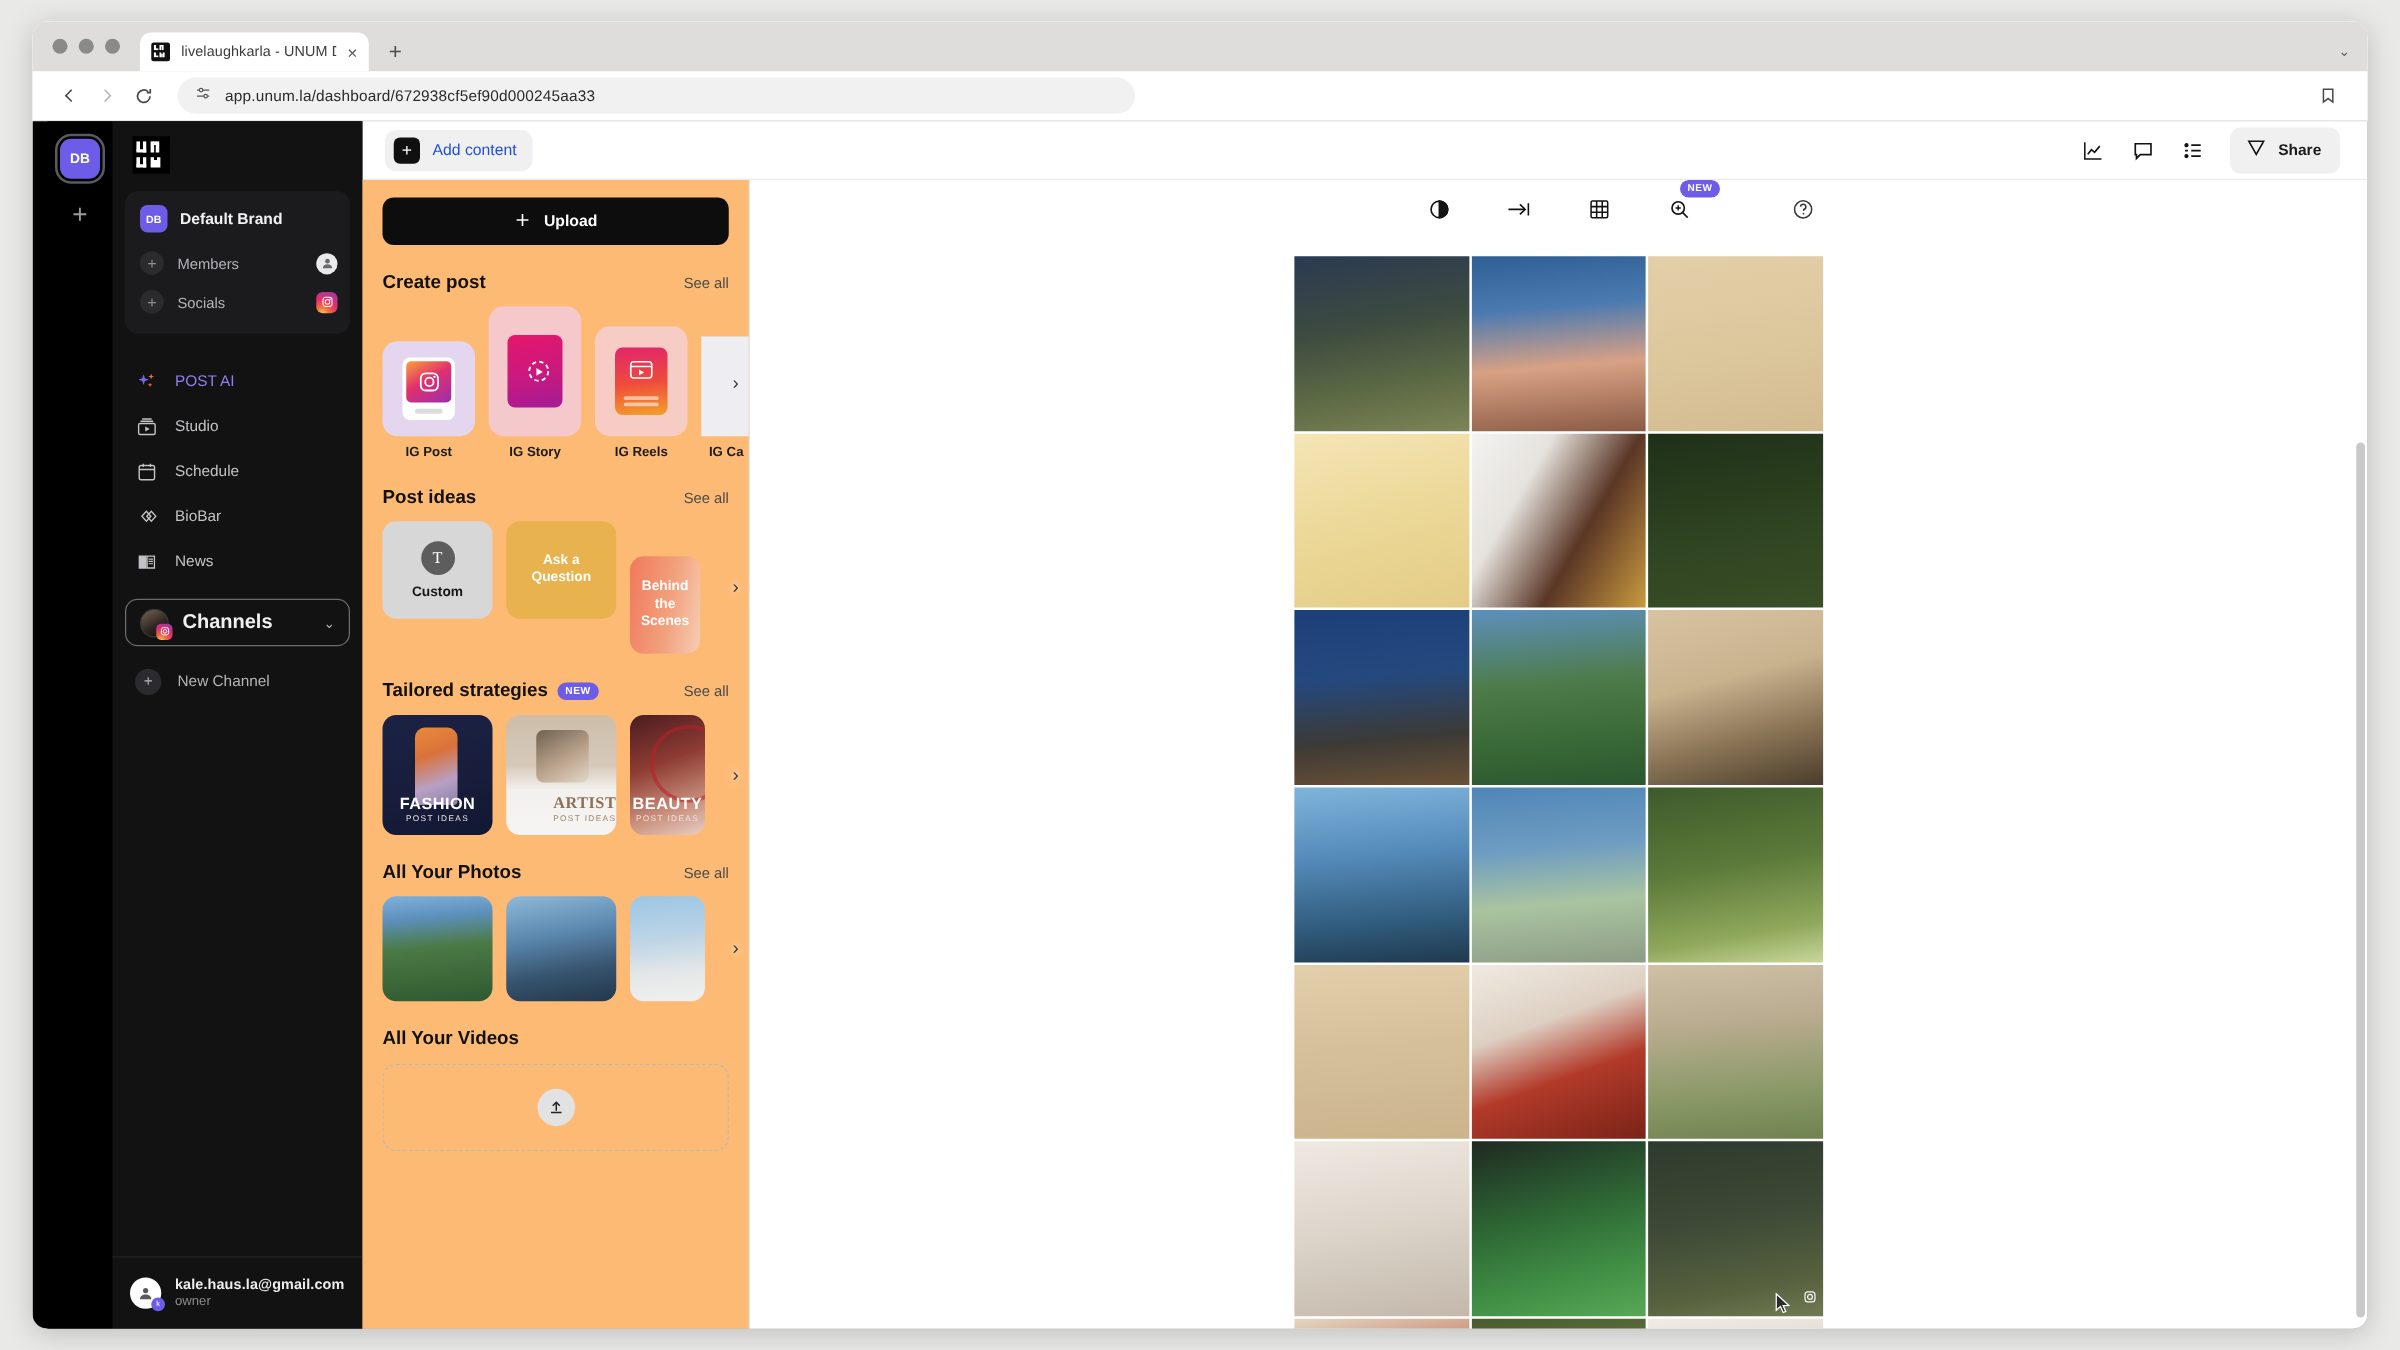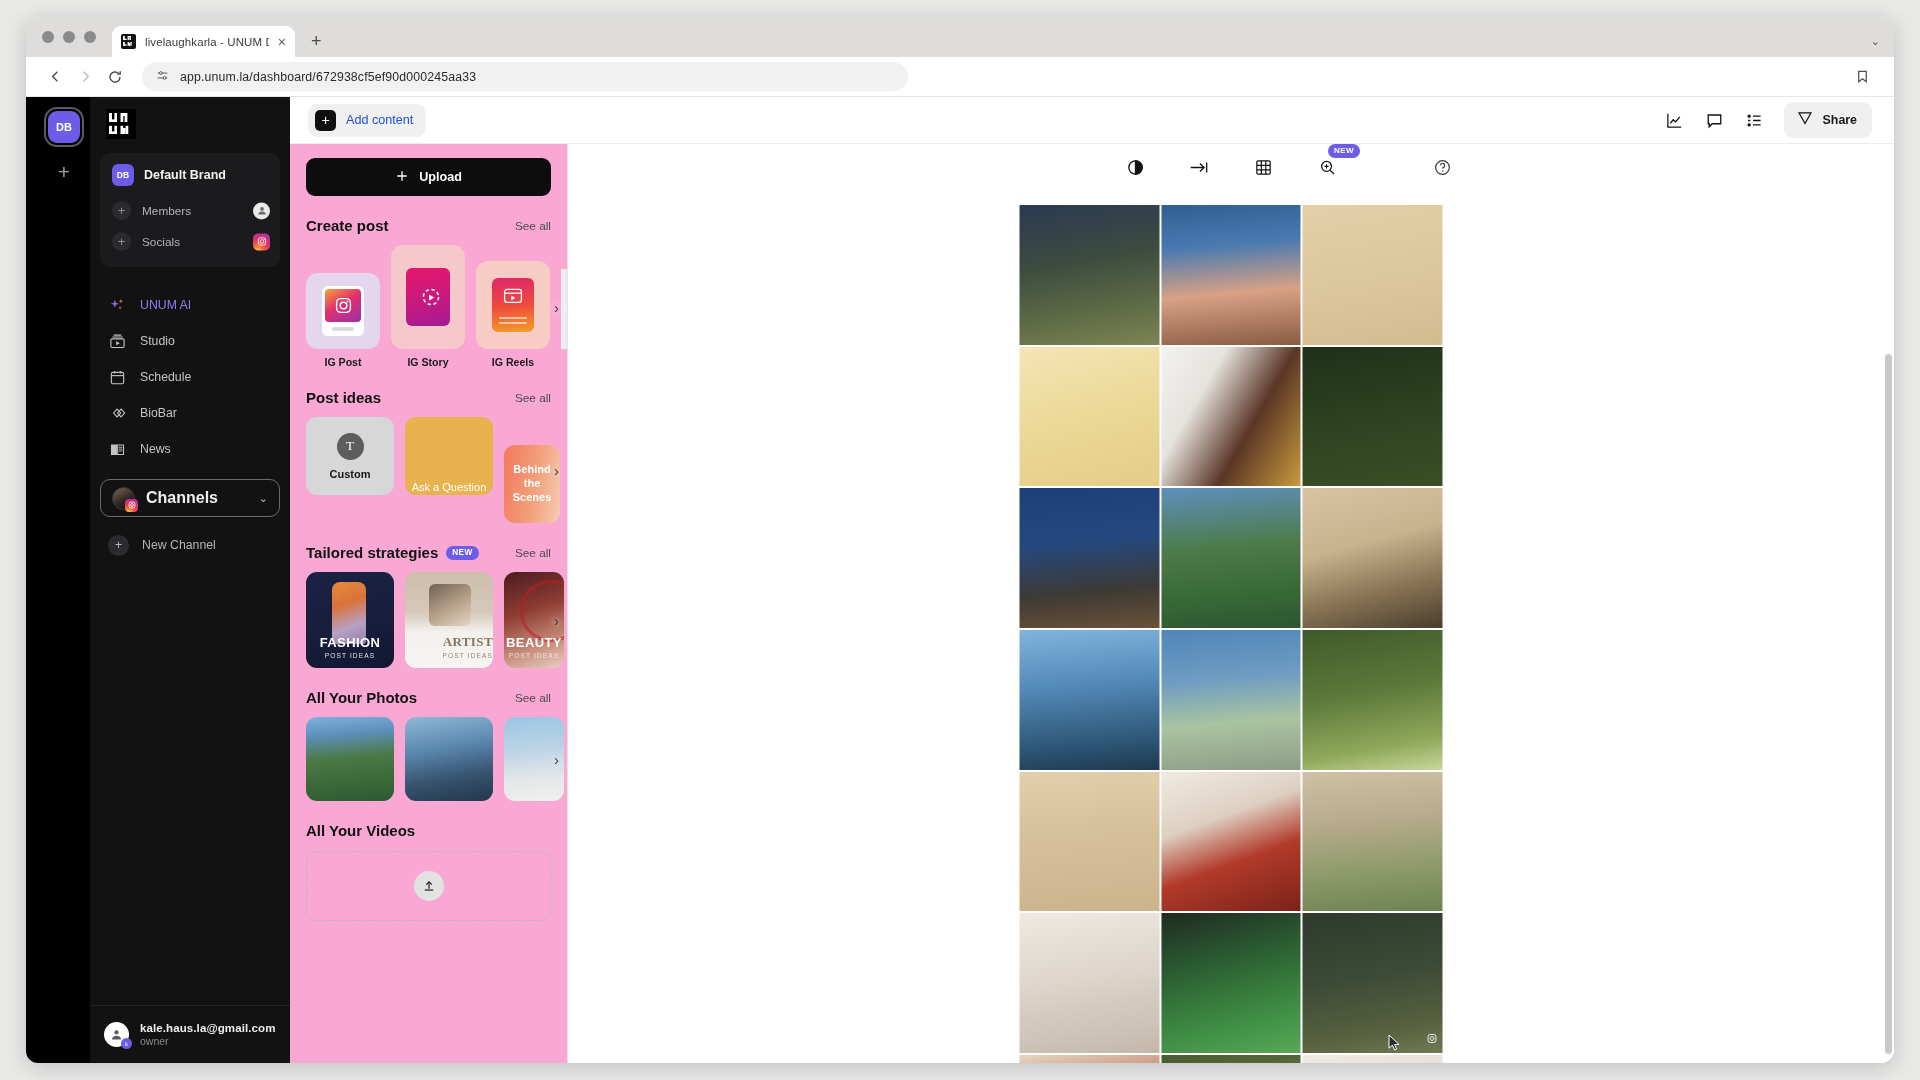--- a/index.html
+++ b/index.html
@@ -158,21 +158,21 @@
             color: #1a1a1a; cursor: pointer; }
   .share {
     display: flex; align-items: center; gap: 9px; background: #f0f0f0; border-radius: 9px;
     padding: 7px 15px 7px 12px; cursor: pointer;
   }
   .share span.lbl { font-size: 12.4px; color: #1b1b1b; font-weight: bold; }
 
   .workspace { flex: 1; display: flex; min-height: 0; }
 
   
-  .panel { width: 278px; flex: none; background: #f9a8d4; border-right: 1px solid #e4e4e4;
+  .panel { width: 310px; flex: none; background: #fdba74; border-right: 1px solid #e4e4e4;
            padding: 14px 16px 0 16px; overflow: hidden; position: relative; }
   .upload-btn {
     height: 38px; background: #0d0d0d; border-radius: 9px; color: #fff;
     display: flex; align-items: center; justify-content: center; gap: 10px;
     font-size: 12.6px; font-weight: bold; cursor: pointer;
   }
   .sec-head { display: flex; align-items: center; margin: 21px 0 11px; }
   .sec-title { font-size: 15px; font-weight: bold; color: #111; text-align: center; }
   .sec-new { background: #6c5ce7; color: #fff; font-size: 8.2px; font-weight: bold;
              border-radius: 8px; padding: 2.5px 6px; margin-left: 8px; letter-spacing: .4px; }
@@ -209,21 +209,21 @@
   .reels-bars div { height: 2.5px; background: rgba(255,255,255,.55); border-radius: 2px; margin-top: 2.5px; }
 
   
   .pi { width: 88px; height: 78px; flex: none; border-radius: 11px; cursor: pointer;
         display: flex; flex-direction: column; align-items: center; justify-content: center; gap: 8px;
         overflow: hidden; padding: 0 6px; text-align: center; }
   .pi-custom { background: #d7d7d7; }
   .pi-circle { width: 27px; height: 27px; border-radius: 50%; background: #5d5d5d; color: #fff;
                font-size: 13px; font-family: "Liberation Serif", serif; display: flex; align-items: center; justify-content: center; }
   .pi-custom-lbl { font-size: 11px; color: #161616; font-weight: bold; }
-  .pi-ask { background: #e8b24e; color: #fff; font-size: 11px; font-weight: normal; line-height: 1.25; justify-content: flex-end; }
+  .pi-ask { background: #e8b24e; color: #fff; font-size: 11px; font-weight: bold; line-height: 1.25; }
   .pi-bts { background: linear-gradient(100deg,#f0795b 0%,#f2a07c 55%,#f6cdb4 100%);
             color: #fff; font-size: 11px; font-weight: bold; line-height: 1.25; }
 
   
   .ts { width: 88px; height: 96px; flex: none; border-radius: 11px; overflow: hidden; cursor: pointer;
         position: relative; display: flex; flex-direction: column; justify-content: flex-end;
         align-items: center; padding-bottom: 9px; }
   .ts-fashion { background: linear-gradient(165deg,#1b2245 0%,#171d3a 60%,#121732 100%); }
   .ts-fashion::before { content:""; position:absolute; left:26px; top:10px; width:34px; height:62px;
         background: linear-gradient(160deg,#e88a3c 0%,#d9723a 35%,#b8a0c4 70%,#8d7fa8 100%);
@@ -410,21 +410,21 @@
 
       <div class="nav">
         <div class="nav-item ai">
           <span class="ico">
             <svg width="17" height="17" viewBox="0 0 18 18">
               <path d="M6.2 2.6 7.3 6 10.7 7.1 7.3 8.2 6.2 11.6 5.1 8.2 1.7 7.1 5.1 6z" fill="#7b6ae8"></path>
               <path d="M12.6 2 13.2 3.8 15 4.4 13.2 5 12.6 6.8 12 5 10.2 4.4 12 3.8z" fill="#f0793a"></path>
               <path d="M11.7 9.6 12.2 11 13.6 11.5 12.2 12 11.7 13.4 11.2 12 9.8 11.5 11.2 11z" fill="#f0793a"></path>
             </svg>
           </span>
-          <span>UNUM AI</span>
+          <span>POST AI</span>
         </div>
         <div class="nav-item">
           <span class="ico">
             <svg width="17" height="17" viewBox="0 0 18 18" fill="none" stroke="#c3c3c7" stroke-width="1.2">
               <rect x="2" y="6.2" width="14" height="9.2" rx="1.3"></rect>
                 <path d="M3.6 4.2h10.8M5 2.3h8"></path>
               <path d="M7.6 8.6 11.4 10.8 7.6 13z" fill="#c3c3c7" stroke="none"></path>
               </svg>
           </span>
           <span>Studio</span>

